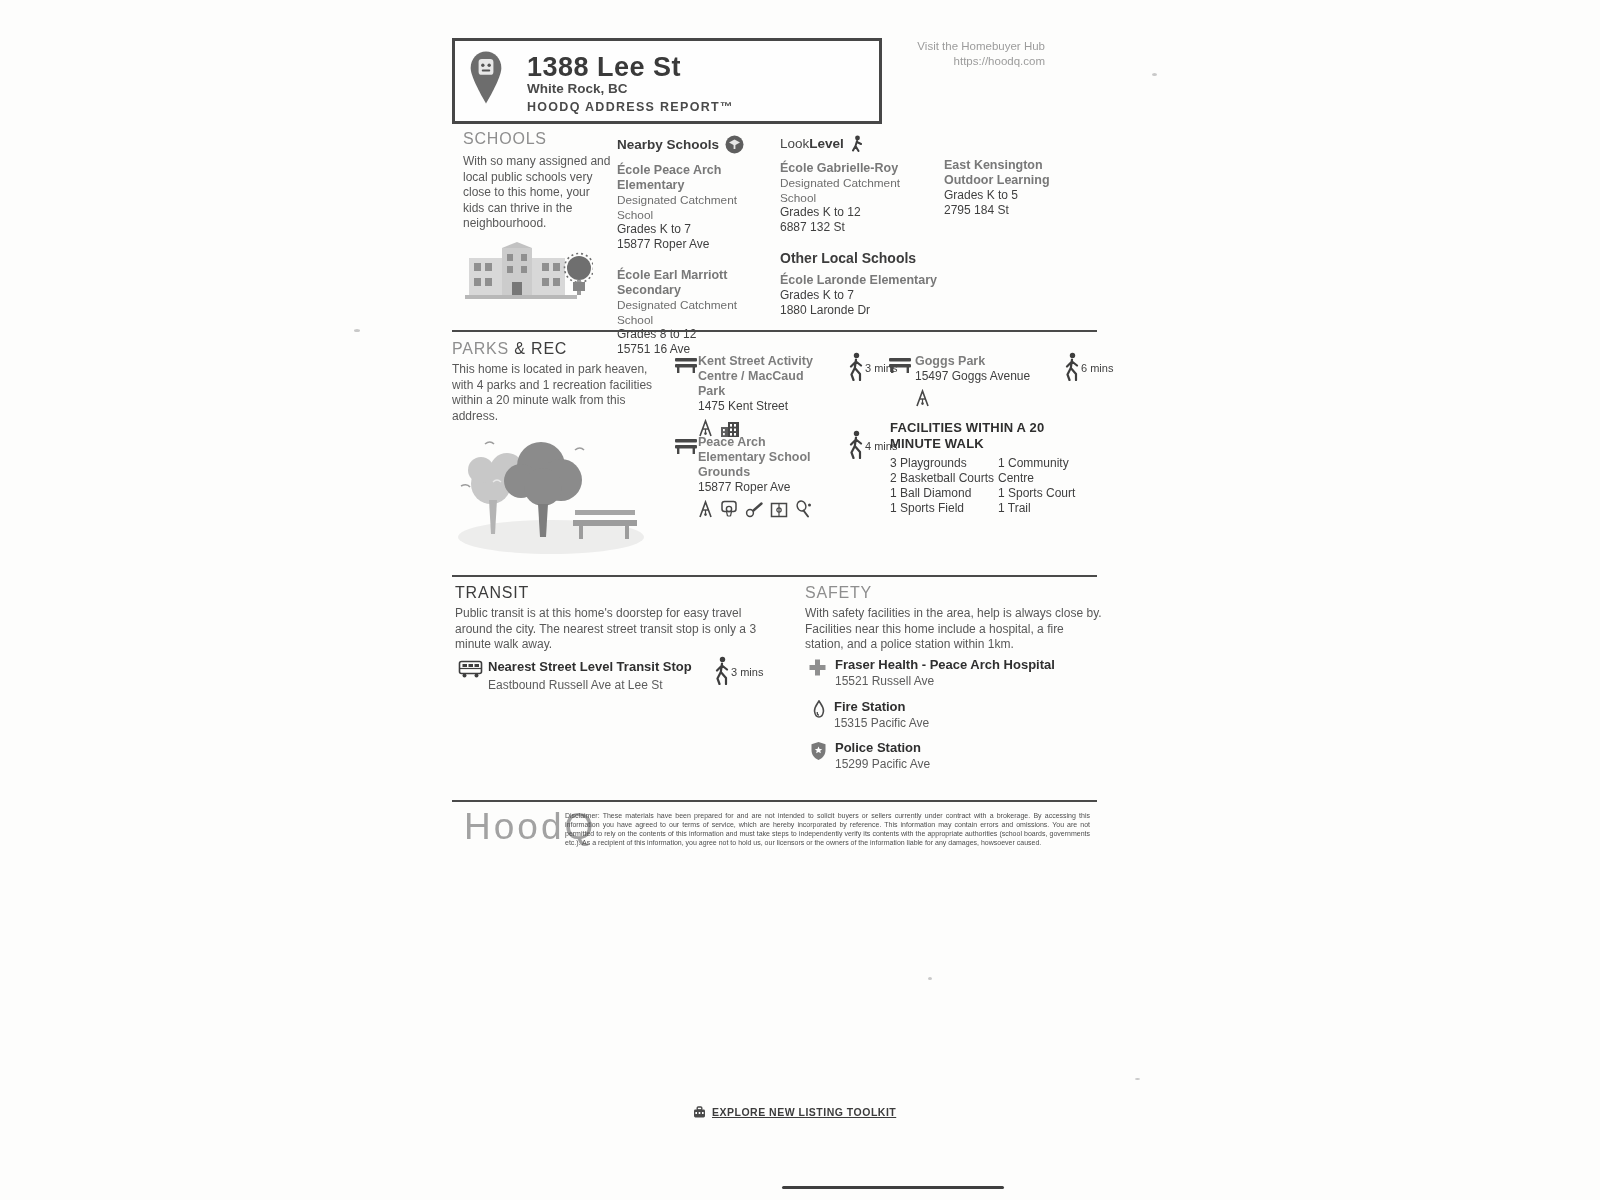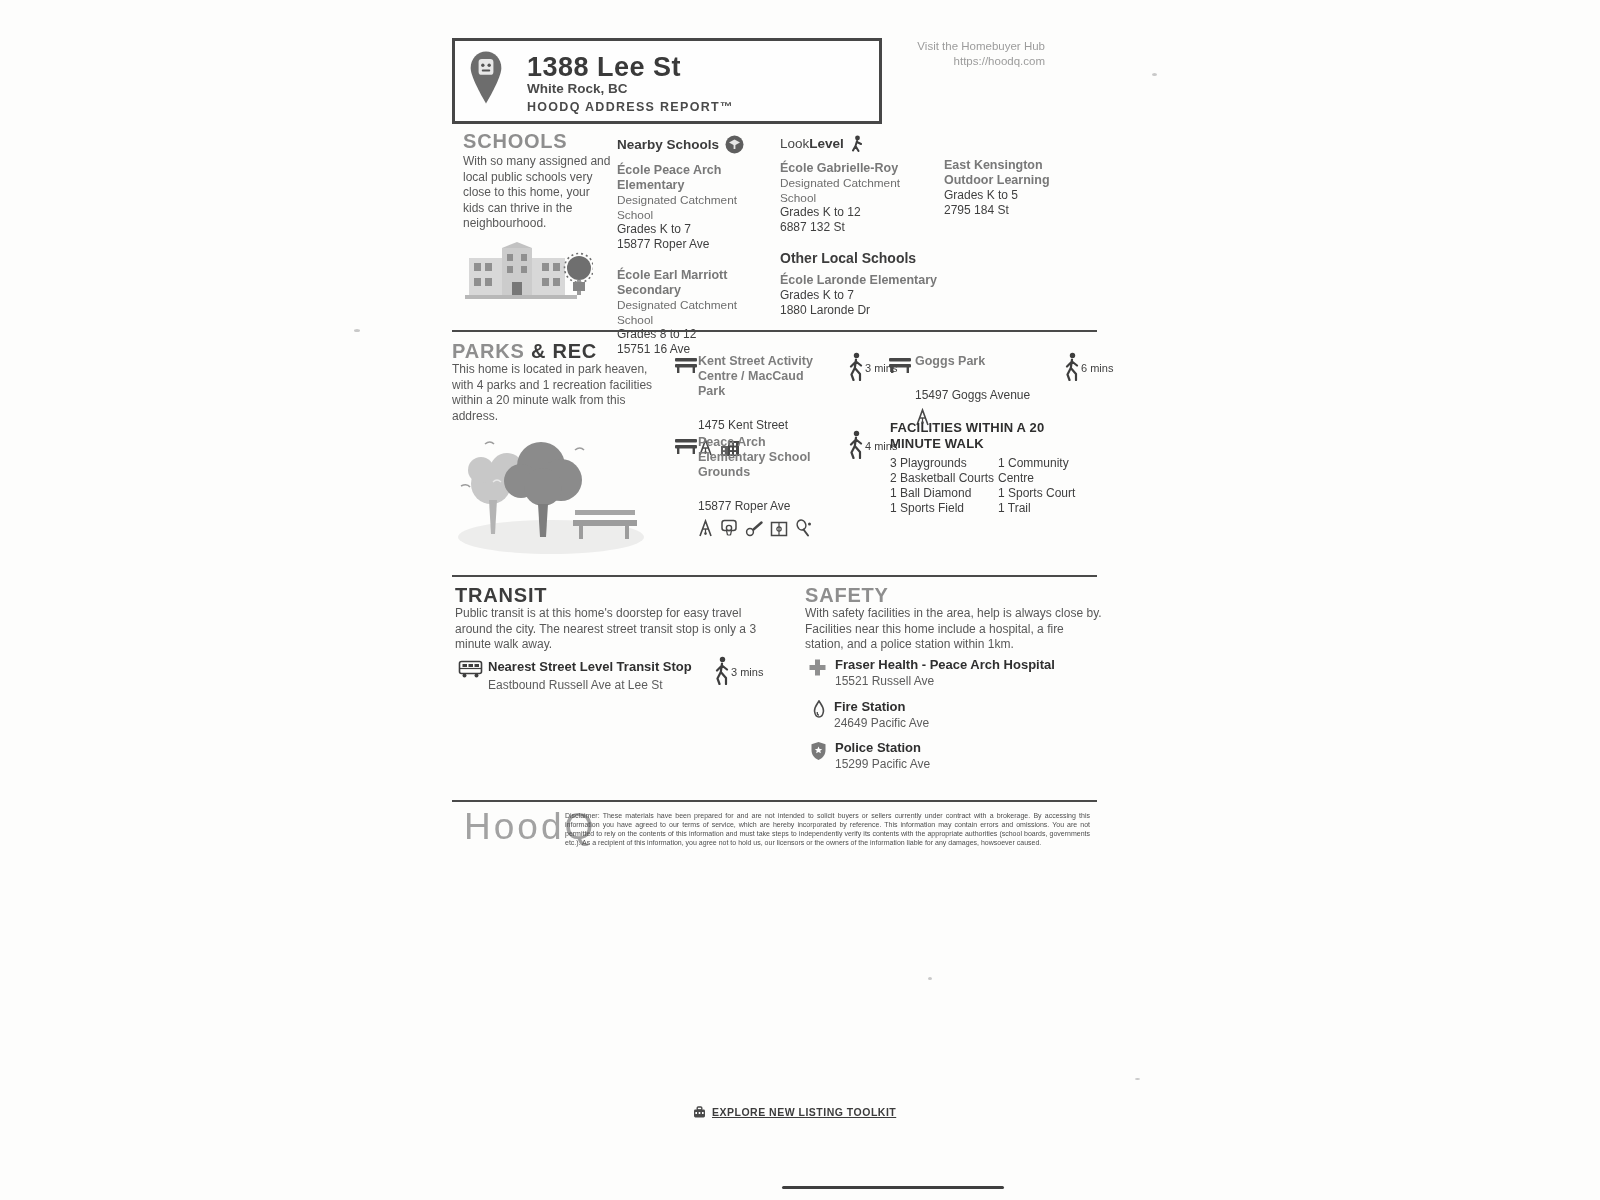--- a/index.html
+++ b/index.html
@@ -8,34 +8,34 @@
     font-family:"Liberation Sans", sans-serif;color:#3d3d3d;overflow:hidden;
   }
   .abs{position:absolute;}
   
   .hdr-box{left:452px;top:38px;width:424px;height:80px;border:3px solid #474747;background:#fefefe;}
   .hdr-address{left:527px;top:52px;font-size:27px;font-weight:bold;color:#3a3a3a;letter-spacing:.5px;}
   .hdr-city{left:527px;top:81px;font-size:13.5px;font-weight:bold;color:#4a4a4a;}
   .hdr-report{left:527px;top:100px;font-size:12.5px;font-weight:bold;color:#4a4a4a;letter-spacing:1.3px;}
   .visit{left:860px;top:39px;width:185px;text-align:right;font-size:11.5px;color:#9c9c9c;line-height:15px;}
   
-  .sec-title{font-size:20px;font-weight:bold;letter-spacing:.8px;}
+  .sec-title{font-size:16px;font-weight:normal;letter-spacing:.8px;}
   .gray-t{color:#8e8e8e;}
   .dark-t{color:#3c3c3c;}
   .para{font-size:12px;line-height:15.5px;color:#585858;}
   
   .col{line-height:15px;}
   .sub-head{font-size:13.5px;font-weight:bold;color:#3c3c3c;display:flex;align-items:center;gap:6px;}
   .s-name{font-size:12.5px;font-weight:bold;color:#787878;line-height:15px;}
   .s-type{font-size:11.8px;color:#6e6e6e;line-height:14.5px;}
   .s-line{font-size:12px;color:#3f3f3f;line-height:14.5px;}
   .divider{height:2px;background:#4a4a4a;left:452px;width:645px;}
   
   .p-name{font-size:12.5px;font-weight:bold;color:#7d7d7d;line-height:15px;}
-  .p-addr{font-size:12px;color:#3f3f3f;line-height:15px;margin-top:19px;}
+  .p-addr{font-size:12px;color:#3f3f3f;line-height:15px;margin-top:0;}
   .icon-row{display:flex;gap:7px;align-items:flex-end;margin-top:5px;}
   .walker{display:flex;flex-direction:row;align-items:center;width:34px;}
   .walk-mins{font-size:11px;color:#3f3f3f;margin-top:3px;white-space:nowrap;}
   .fac-head{font-size:13px;font-weight:bold;color:#2f2f2f;line-height:16px;letter-spacing:.2px;}
   .fac-item{font-size:12px;color:#3f3f3f;line-height:15px;}
   
   .entry-title{font-size:13px;font-weight:bold;color:#2f2f2f;}
   .entry-sub{font-size:12px;color:#5c5c5c;margin-top:2px;}
   .safe-item{display:flex;gap:8px;}
   
@@ -389,21 +389,21 @@
 
   <div class="abs safe-item" style="left:812px;top:699px;">
     <span style="margin-top:1px;">
       <svg width="14" height="19" viewBox="0 0 14 19">
         <path d="M7 1 C4.5 5 2 7.5 2.6 11.5 C3.1 15 5 17 7 17 C9 17 10.9 15 11.4 11.5 C12 7.5 9.5 5 7 1 Z" stroke="#4a4a4a" stroke-width="1.6" fill="none"></path>
         <path d="M5.2 12 C5.2 14 6 15.2 7 15.2" stroke="#4a4a4a" stroke-width="1.3" fill="none"></path>
       </svg>
     </span>
     <span>
       <div class="entry-title">Fire Station</div>
-      <div class="entry-sub">24649 Pacific Ave</div>
+      <div class="entry-sub">15315 Pacific Ave</div>
     </span>
   </div>
 
   <div class="abs safe-item" style="left:810px;top:740px;justify-content:flex-end;">
     <span style="margin-top:1px;">
       <svg width="17" height="20" viewBox="0 0 17 20">
         <path d="M8.5 1 L15.5 3.2 V9 C15.5 14.2 12.3 17.3 8.5 19 C4.7 17.3 1.5 14.2 1.5 9 V3.2 Z" fill="#797979"></path>
         <path d="M8.5 5.5 L9.6 7.9 L12.2 8.1 L10.2 9.8 L10.9 12.3 L8.5 10.9 L6.1 12.3 L6.8 9.8 L4.8 8.1 L7.4 7.9 Z" fill="#ffffff"></path>
       </svg>
     </span>

